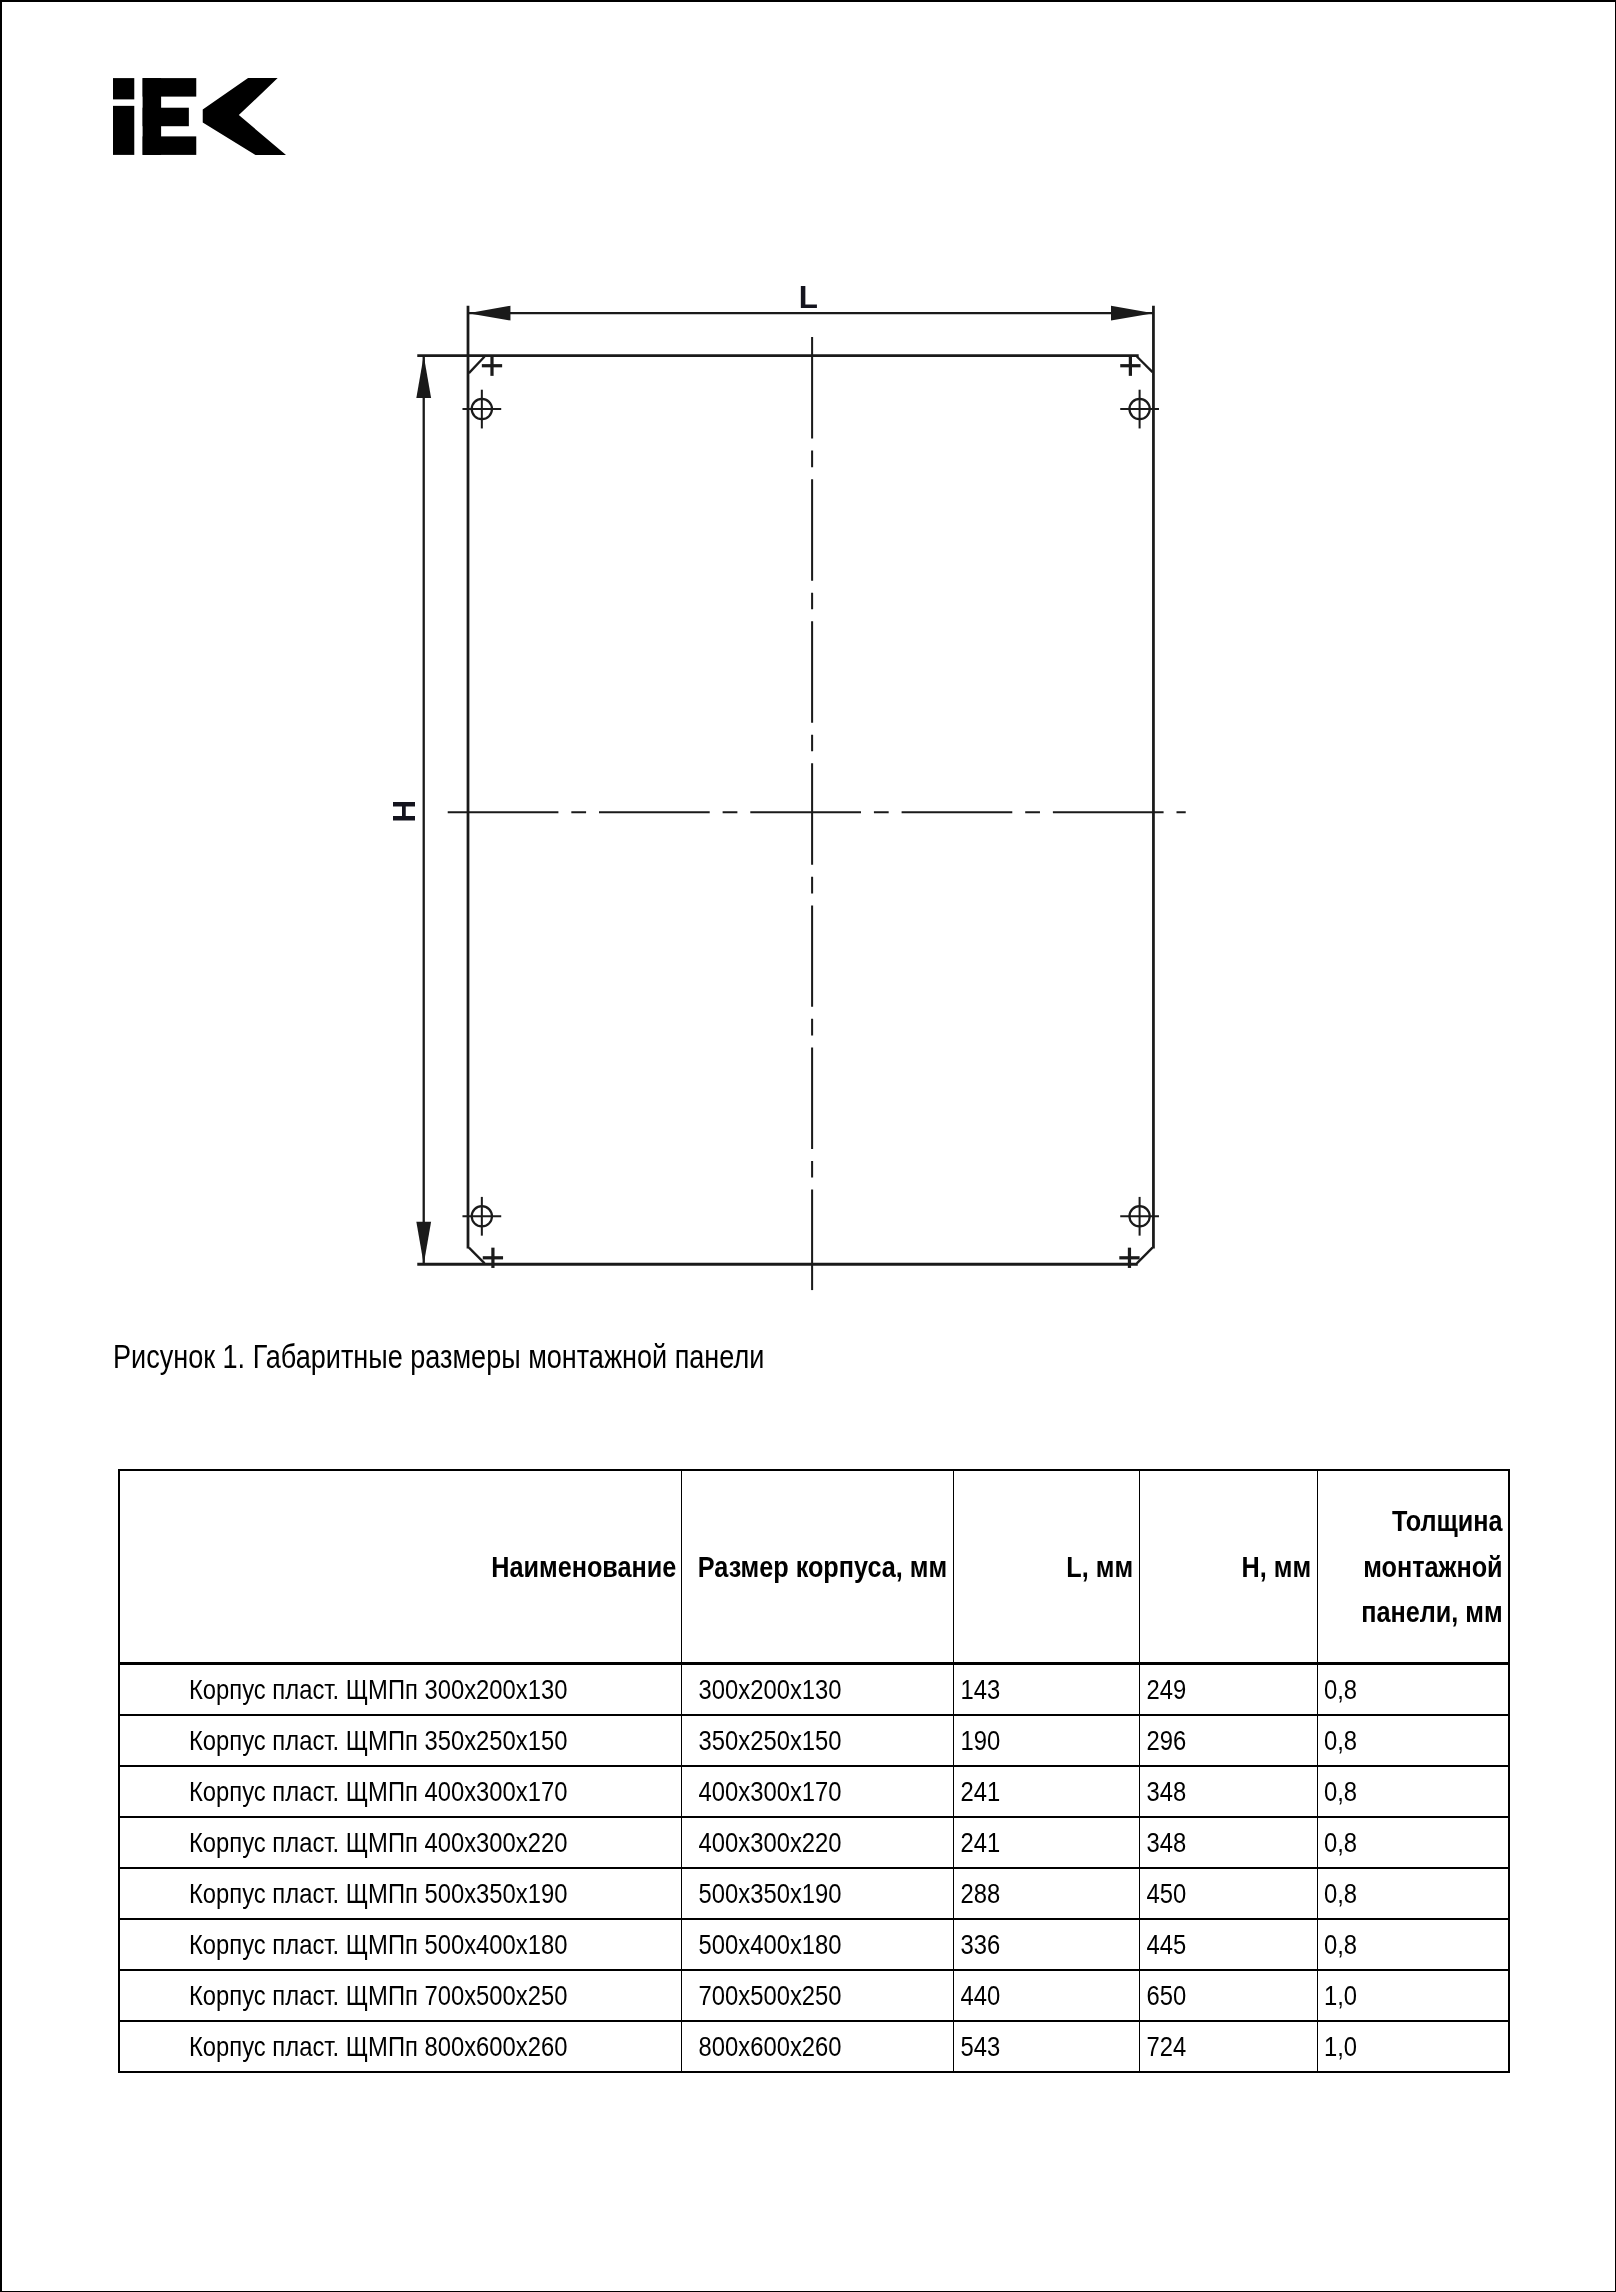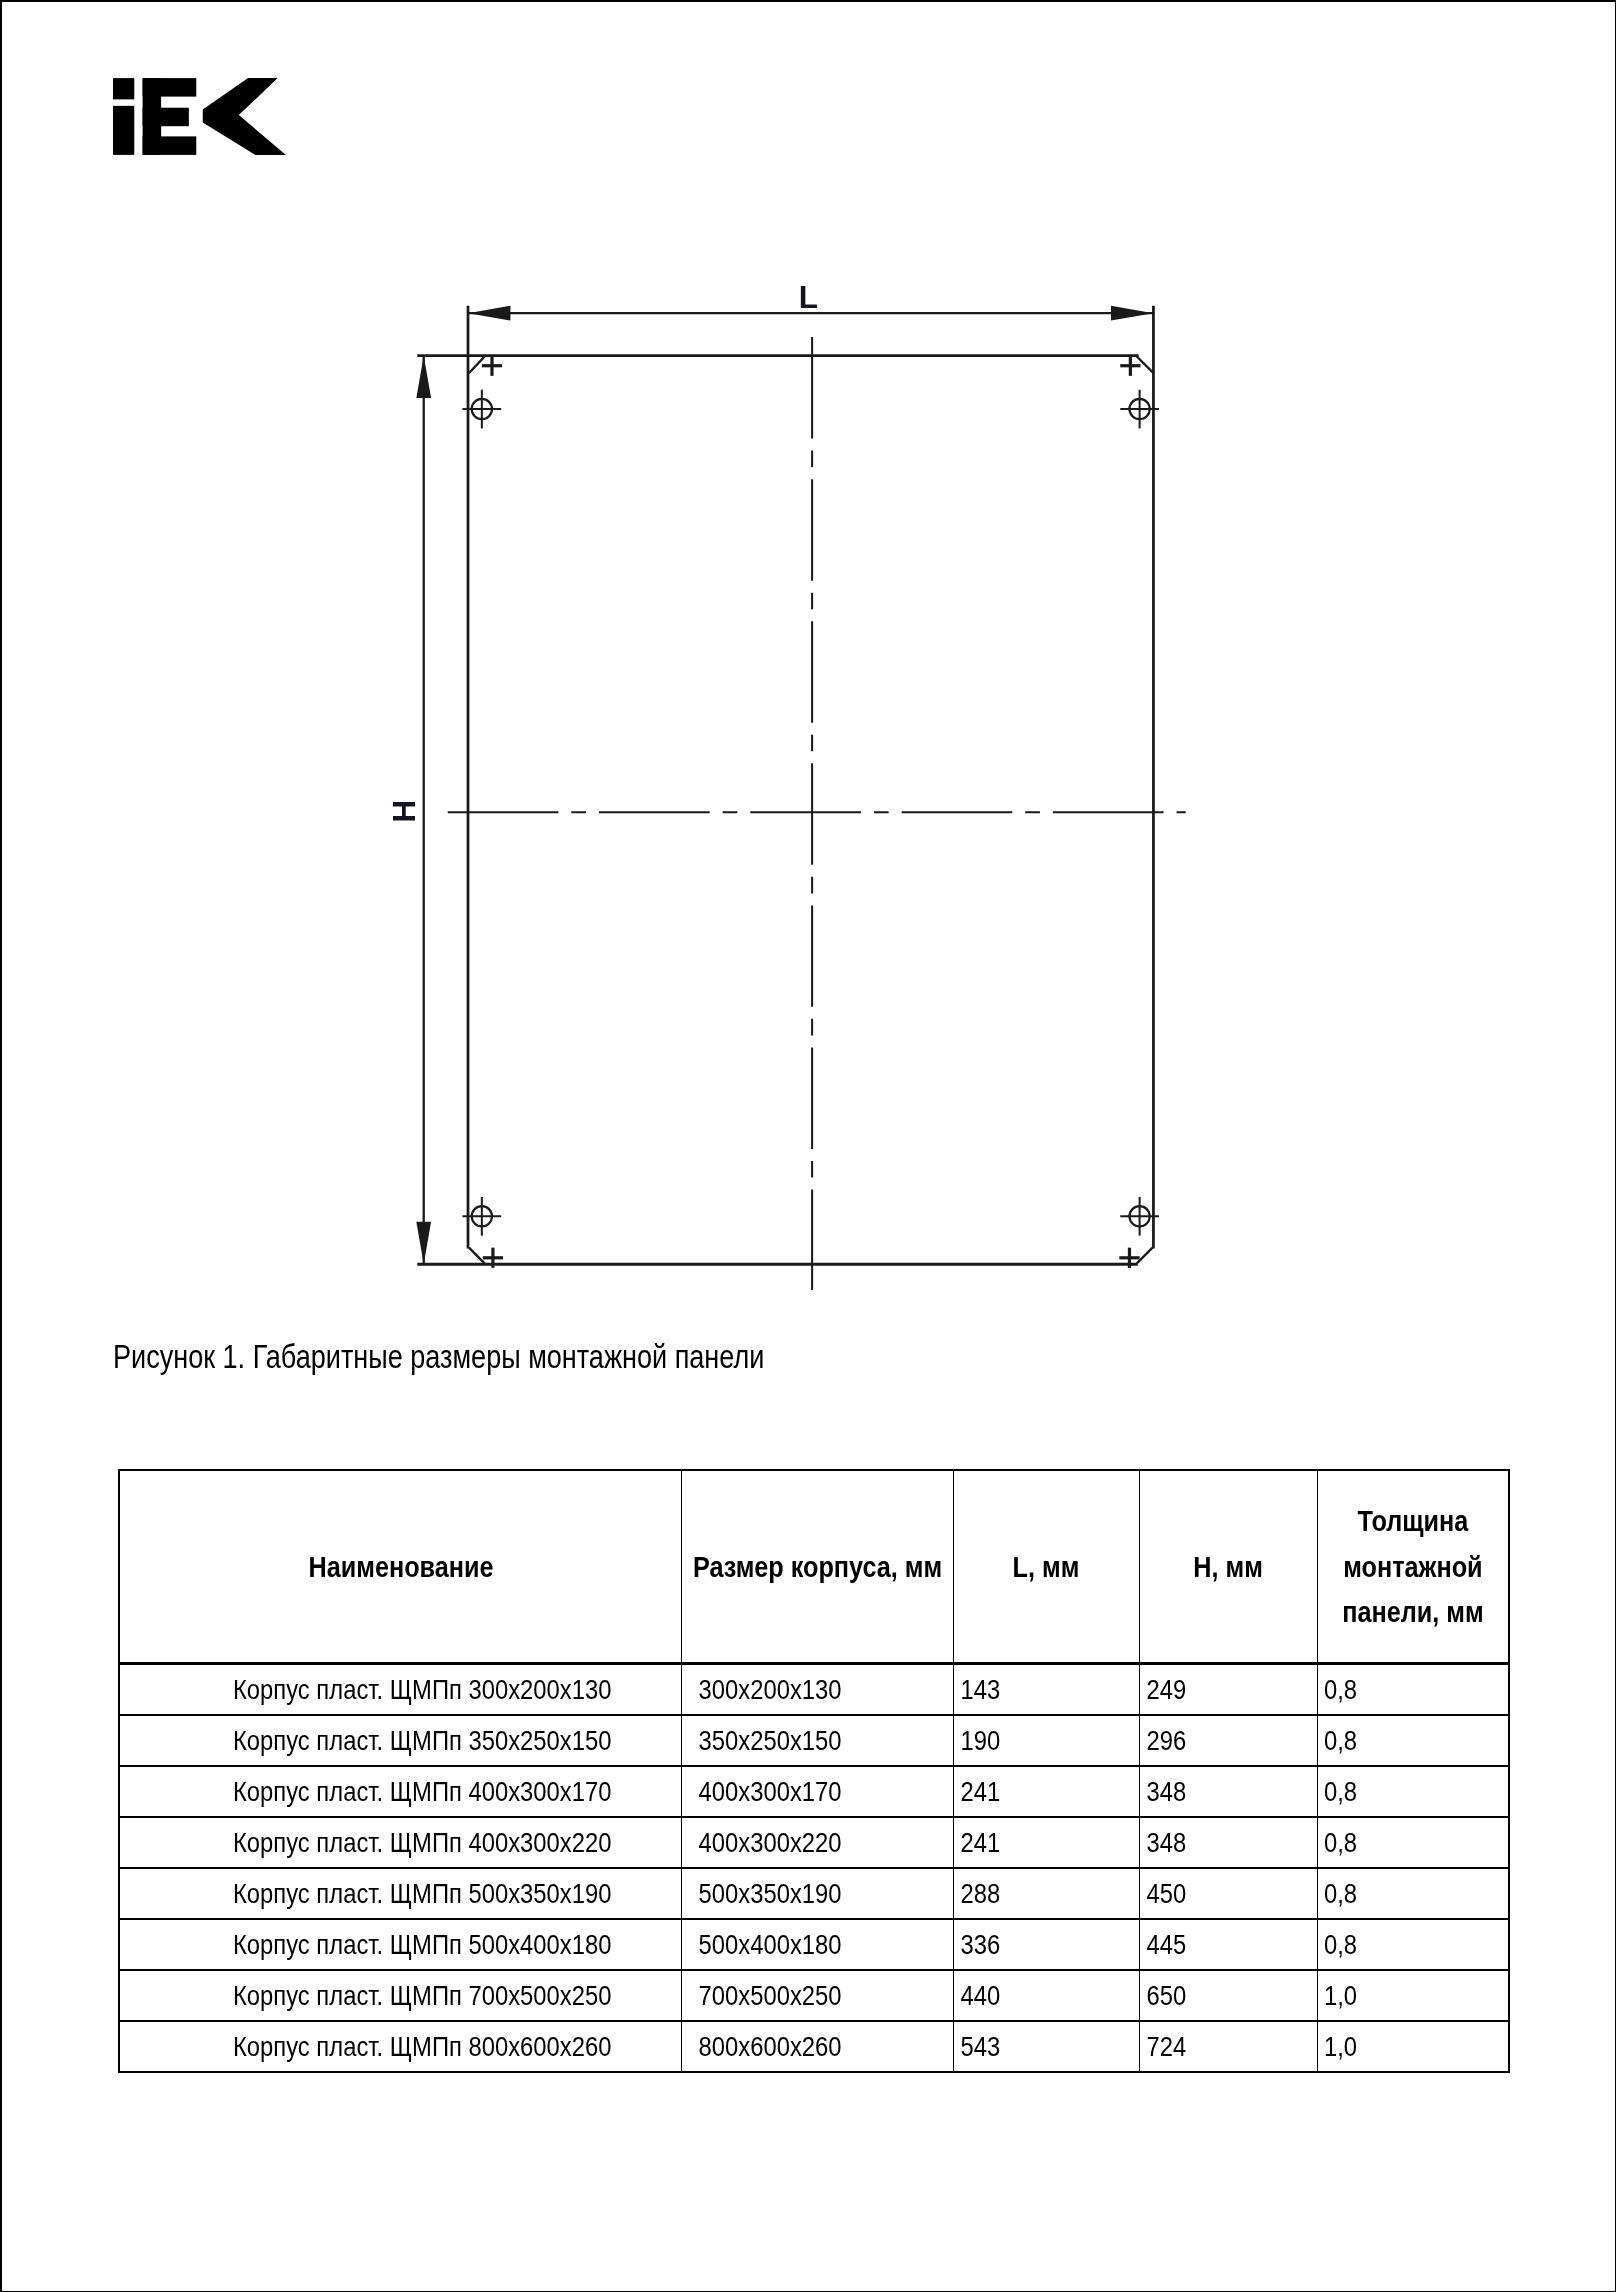--- a/index.html
+++ b/index.html
@@ -30,34 +30,34 @@
     width:1392px;
     border-collapse:collapse;
     table-layout:fixed;
     border:2.8px solid #000000;
   }
   table.spec th {
     border:1.8px solid #000000;
     border-bottom:3.7px solid #000000;
     font-size:29.5px; font-weight:bold;
     line-height:1.55;
-    text-align:center; vertical-align:middle;
+    text-align:right; vertical-align:middle;
     padding:0 5.5px;
     height:191px;
   }
   table.spec td {
     border:1.8px solid #000000;
     border-top-width:2.8px; border-bottom-width:2.8px;
     font-size:28px;
     height:49px;
     text-align:left; vertical-align:middle;
     padding:0 3.7px;
     white-space:nowrap;
   }
-  table.spec td.name { text-align:right; padding-left:25px; }
+  table.spec td.name { text-align:center; padding-left:25px; }
   svg text { font-family:"Liberation Sans", sans-serif; }
 </style>
 </head>
 <body>
 
 <div class="page">
 
   <svg class="logo" viewBox="0 0 187 83" aria-hidden="true">
     <g fill="#000000">
       <rect x="0" y="0" width="23" height="23"></rect>

